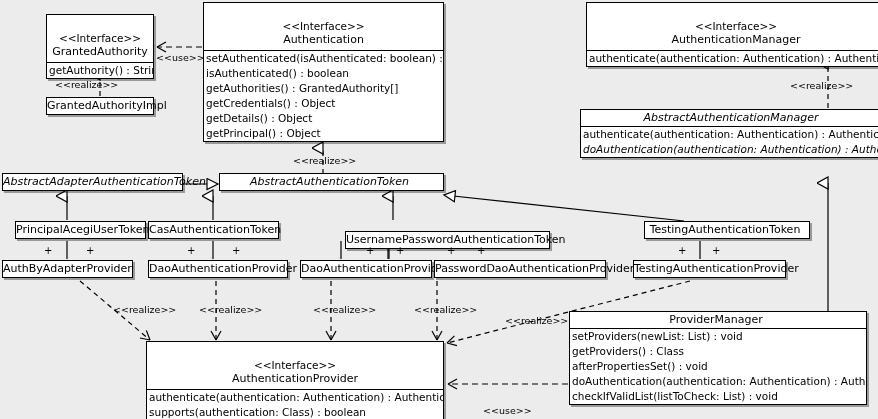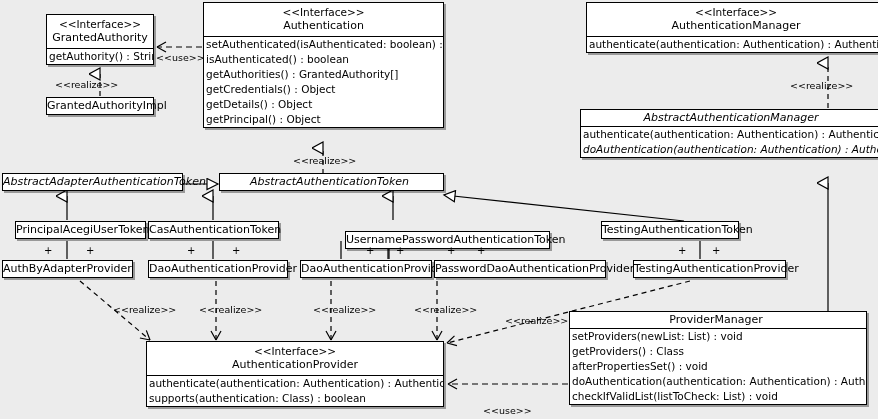--- a/index.html
+++ b/index.html
@@ -15,21 +15,21 @@
 
   .uml{
     position:absolute;
     background:#fff;
     border:1.5px solid #000;
     box-shadow:2px 2px 0 rgba(0,0,0,0.35);
     box-sizing:border-box;
     z-index:5;
   }
   .hdr{
-    padding:2px 4px 3px 4px;
+    padding:16px 4px 3px 4px;
     text-align:center;
     font-size:10.5px;
     line-height:14px;
     color:#000;
   }
   .hdr .stereo{display:block;font-size:10.5px;}
   .hdr .cname{display:block;font-size:11px;}
   .uml.abstract .cname{font-style:italic;}
   .uml.abstract .hdr{font-style:italic;}
   .sep{border-top:1.5px solid #000;}
@@ -210,21 +210,21 @@
       <span class="cname">CasAuthenticationToken</span>
     </div>
   </div>
 
   <div class="uml compact" style="left:345px;top:221px;width:205px;margin-top:10px;">
     <div class="hdr">
       <span class="cname">UsernamePasswordAuthenticationToken</span>
     </div>
   </div>
 
-  <div class="uml compact" style="left:601px;top:221px;width:138px;">
+  <div class="uml compact" style="left:644px;top:221px;width:166px;">
     <div class="hdr">
       <span class="cname">TestingAuthenticationToken</span>
     </div>
   </div>
 
   <div class="uml compact" style="left:2px;top:260px;width:131px;">
     <div class="hdr">
       <span class="cname">AuthByAdapterProvider</span>
     </div>
   </div>

